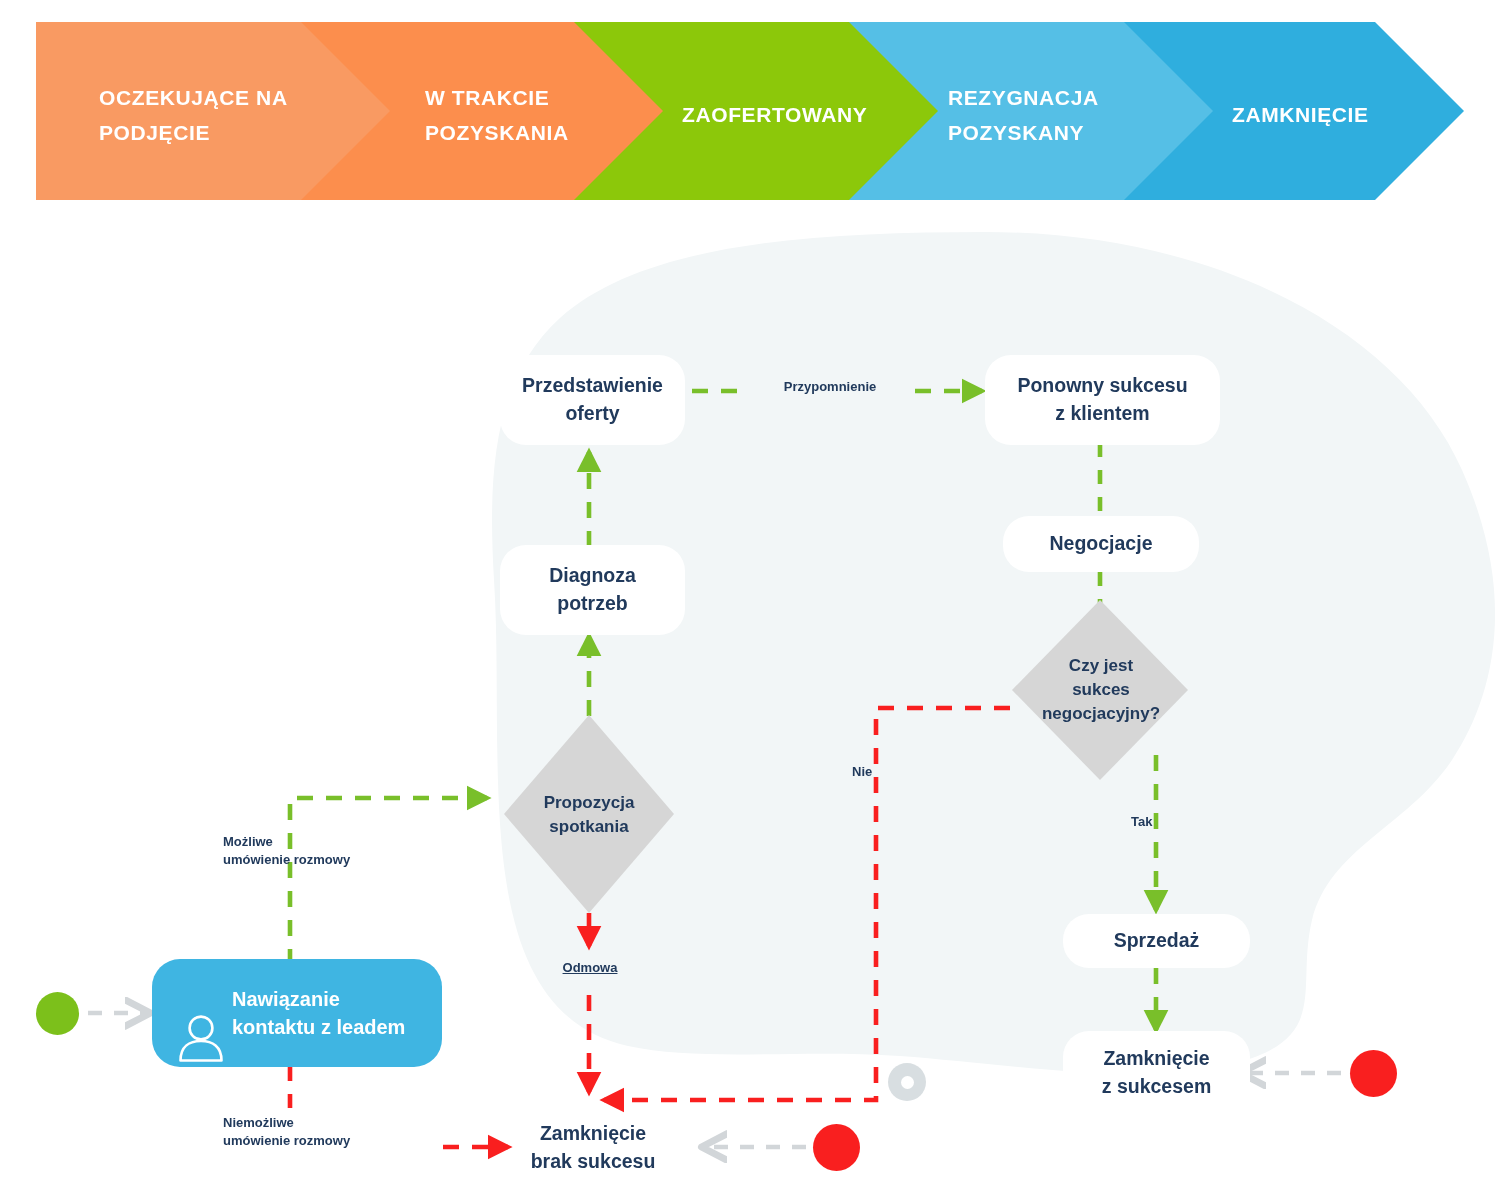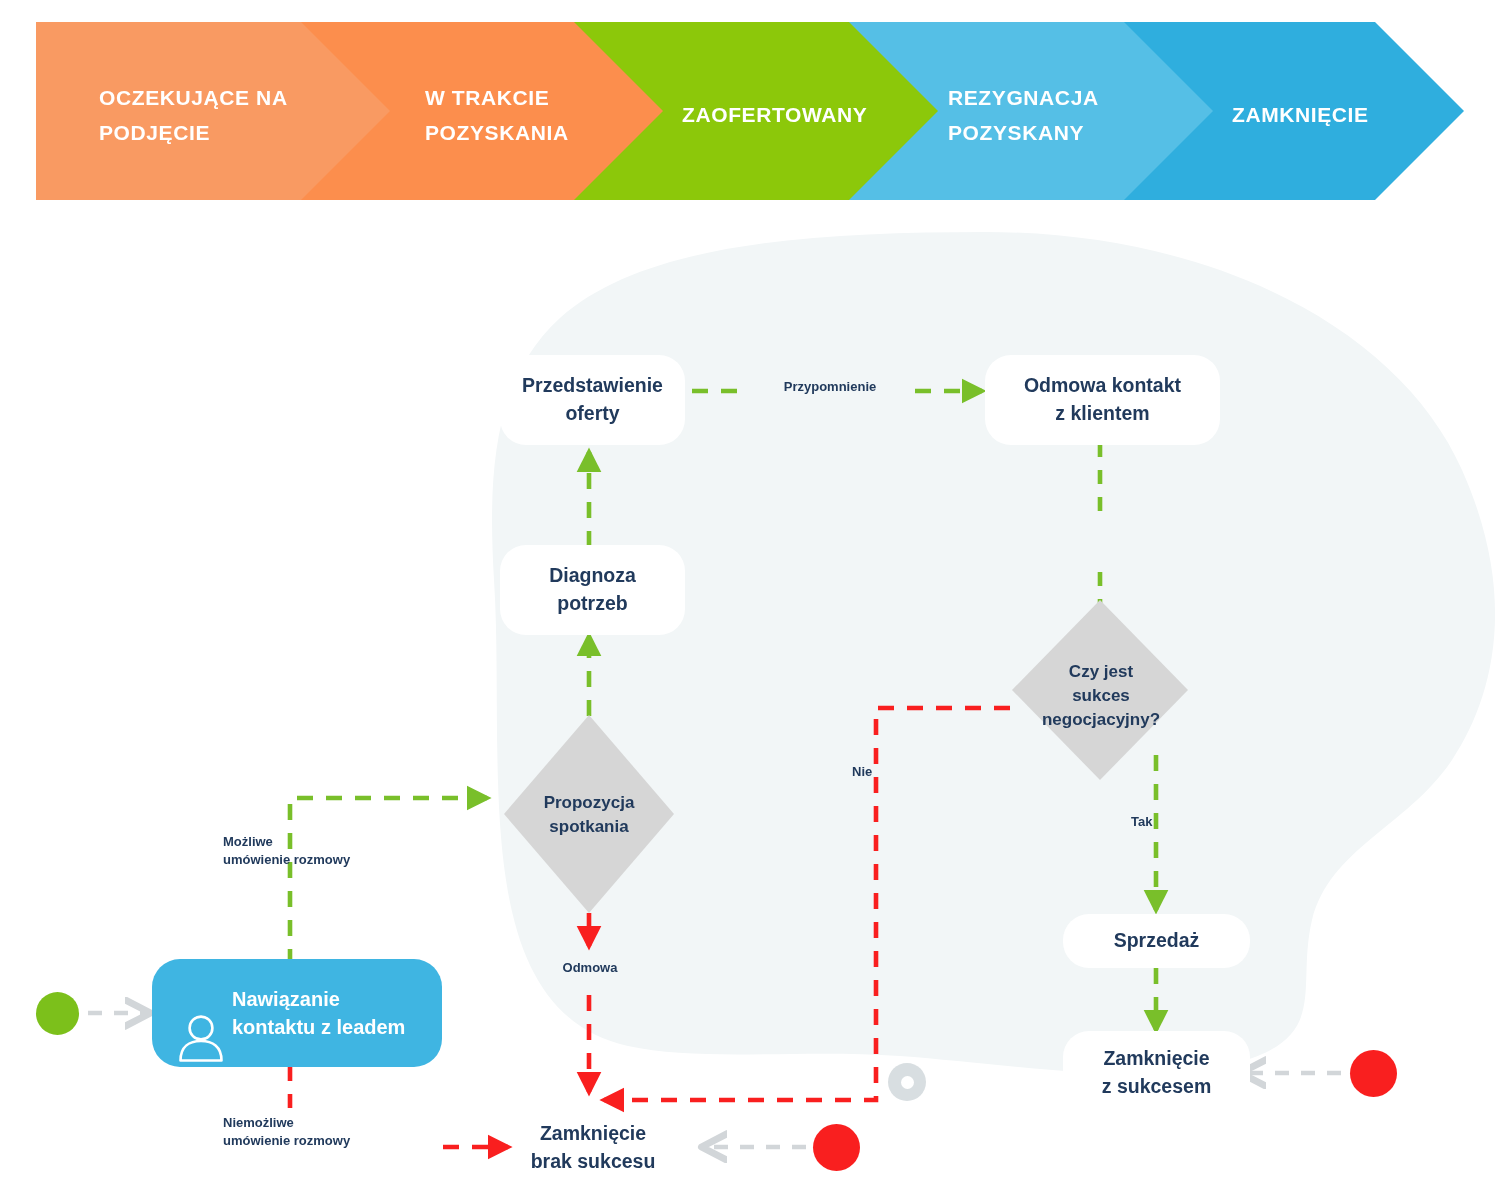--- a/index.html
+++ b/index.html
@@ -126,29 +126,32 @@
       <polygon points="589,715 674,814 589,913 504,814" fill="#d6d6d6"></polygon>
       <polygon points="1100,600 1188,690 1100,780 1012,690" fill="#d6d6d6"></polygon>
     </svg>
 
     <div class="node pill" style="left:500px;top:355px;width:185px;height:90px;">
       <span style="white-space:pre-line">Przedstawienie
 oferty</span>
     </div>
 
     <div class="node pill" style="left:985px;top:355px;width:235px;height:90px;">
-      <span style="white-space:pre-line">Odmowa kontakt
+      <span style="white-space:pre-line">Ponowny sukcesu
 z klientem</span>
     </div>
 
     <div class="node pill" style="left:500px;top:545px;width:185px;height:90px;">
       <span style="white-space:pre-line">Diagnoza
 potrzeb</span>
     </div>
 
+    <div class="node pill" style="left:1003px;top:516px;width:196px;height:56px;">
+      <span style="white-space:pre-line">Negocjacje</span>
+    </div>
 
     <div class="node pill" style="left:1063px;top:914px;width:187px;height:54px;">
       <span style="white-space:pre-line">Sprzedaż</span>
     </div>
 
     <div class="node pill" style="left:1063px;top:1031px;width:187px;height:84px;">
       <span style="white-space:pre-line">Zamknięcie
 z sukcesem</span>
     </div>
 
@@ -166,35 +169,35 @@
       </span>
       <span style="white-space:pre-line">Nawiązanie
 kontaktu z leadem</span>
     </div>
 
     <div class="node diamond" style="left:517px;top:780px;width:144px;height:70px;">
       <span style="white-space:pre-line">Propozycja
 spotkania</span>
     </div>
 
-    <div class="node diamond" style="left:1022px;top:648px;width:158px;height:84px;align-items:flex-end;">
+    <div class="node diamond" style="left:1022px;top:648px;width:158px;height:84px;">
       <span style="white-space:pre-line">Czy jest
 sukces
 negocjacyjny?</span>
     </div>
 
     <div class="edge-label" style="left:752px;top:378px;width:156px;text-align:center;">Przypomnienie</div>
 
     <div class="edge-label" style="left:223px;top:833px;width:260px;">Możliwe
 umówienie rozmowy</div>
 
     <div class="edge-label" style="left:223px;top:1114px;width:260px;">Niemożliwe
 umówienie rozmowy</div>
 
-    <div class="edge-label" style="left:529px;top:959px;width:122px;text-align:center;">Odmowa</div>
+    <div class="edge-label" style="left:529px;top:959px;width:122px;text-align:center;text-decoration:underline;">Odmowa</div>
 
     <div class="edge-label" style="left:852px;top:763px;width:70px;">Nie</div>
 
     <div class="edge-label" style="left:1131px;top:813px;width:70px;">Tak</div>
 
     <div class="dot" style="left:36px;top:992px;width:43px;height:43px;background:#7cc01b;"></div>
 
     <div class="dot" style="left:813px;top:1124px;width:47px;height:47px;background:#f91f1f;"></div>
 
     <div class="dot" style="left:1350px;top:1050px;width:47px;height:47px;background:#f91f1f;"></div>

